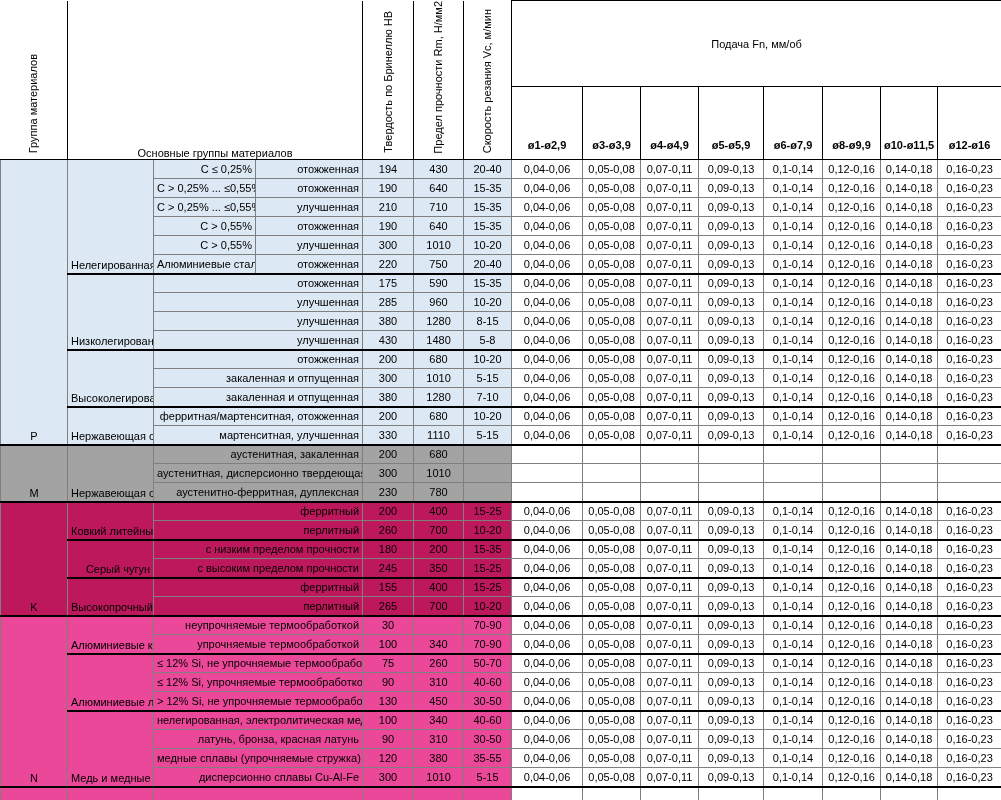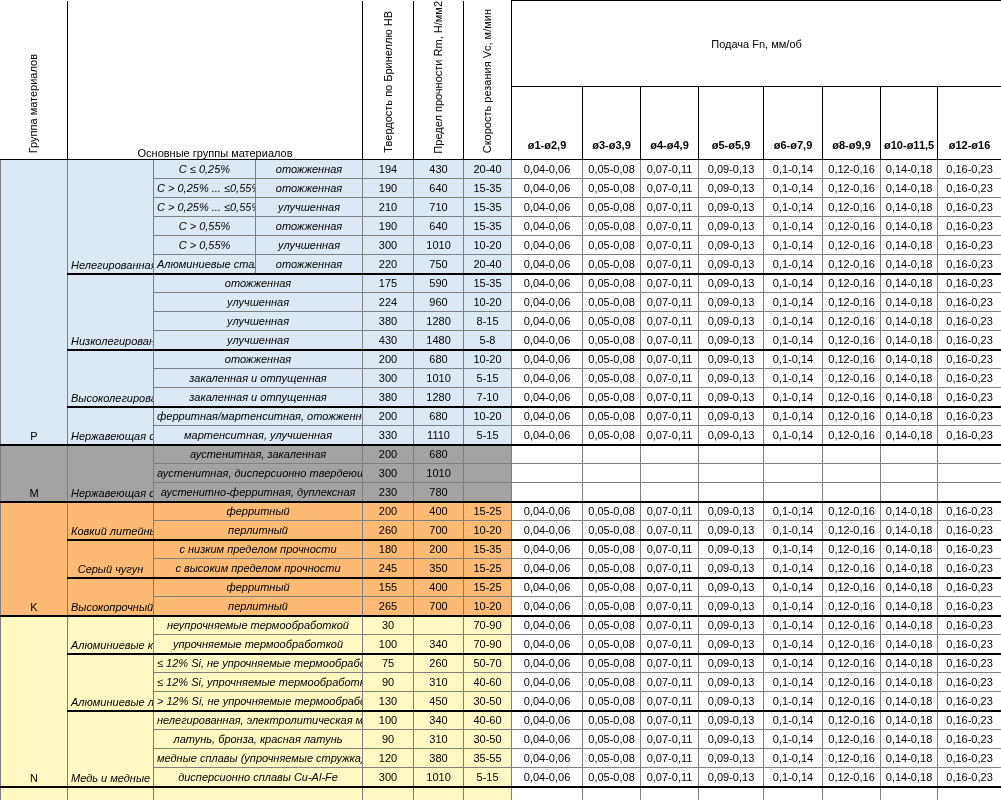--- a/index.html
+++ b/index.html
@@ -21,29 +21,29 @@
   td.noborder-top { border-top: none; border-left: none; }
   td.feedtitle { text-align: center; height: 25px; }
   td.dia { vertical-align: bottom; text-align: center; font-weight: bold; padding-bottom: 8px; }
   td.mainhead { vertical-align: bottom; text-align: center; }
   td.rot { vertical-align: bottom; text-align: center; padding-bottom: 6px; }
   td.rot div {
     writing-mode: vertical-rl; transform: rotate(180deg);
     margin: 0 auto; line-height: 13px;
   }
   
-  td.cl { text-align: center; font-style: italic; }
+  td.cl { text-align: right; }
   td.cc { text-align: center; }
   td.c1 { vertical-align: bottom; text-align: center; padding-bottom: 2px; }
   td.c2 { vertical-align: bottom; padding-bottom: 2px; }
   td.f  { background: #ffffff; text-align: center; }
   tr.sP td.t { background: #DCE8F4; }
   tr.sM td.t { background: #a3a3a3; }
-  tr.sK td.t { background: #fdba74; }
-  tr.sN td.t { background: #fef9c3; }
+  tr.sK td.t { background: #be185d; }
+  tr.sN td.t { background: #ec4899; }
   tr.gs > td { border-top: 2px solid #000; }
 </style>
 </head>
 <body>
 
 <div class="sheet">
 <table>
 <colgroup>
   <col style="width:67px">
         <col style="width:86px">
@@ -192,21 +192,21 @@
           <td class="f">0,05-0,08</td>
           <td class="f">0,07-0,11</td>
           <td class="f">0,09-0,13</td>
           <td class="f">0,1-0,14</td>
           <td class="f">0,12-0,16</td>
           <td class="f">0,14-0,18</td>
           <td class="f">0,16-0,23</td>
         </tr>
 <tr class="sP">
   <td class="t cl" colspan="2">улучшенная</td>
-  <td class="t cc">224</td>
+  <td class="t cc">285</td>
   <td class="t cc">960</td>
   <td class="t cc">10-20</td>
 <td class="f">0,04-0,06</td>
           <td class="f">0,05-0,08</td>
           <td class="f">0,07-0,11</td>
           <td class="f">0,09-0,13</td>
           <td class="f">0,1-0,14</td>
           <td class="f">0,12-0,16</td>
           <td class="f">0,14-0,18</td>
           <td class="f">0,16-0,23</td>

